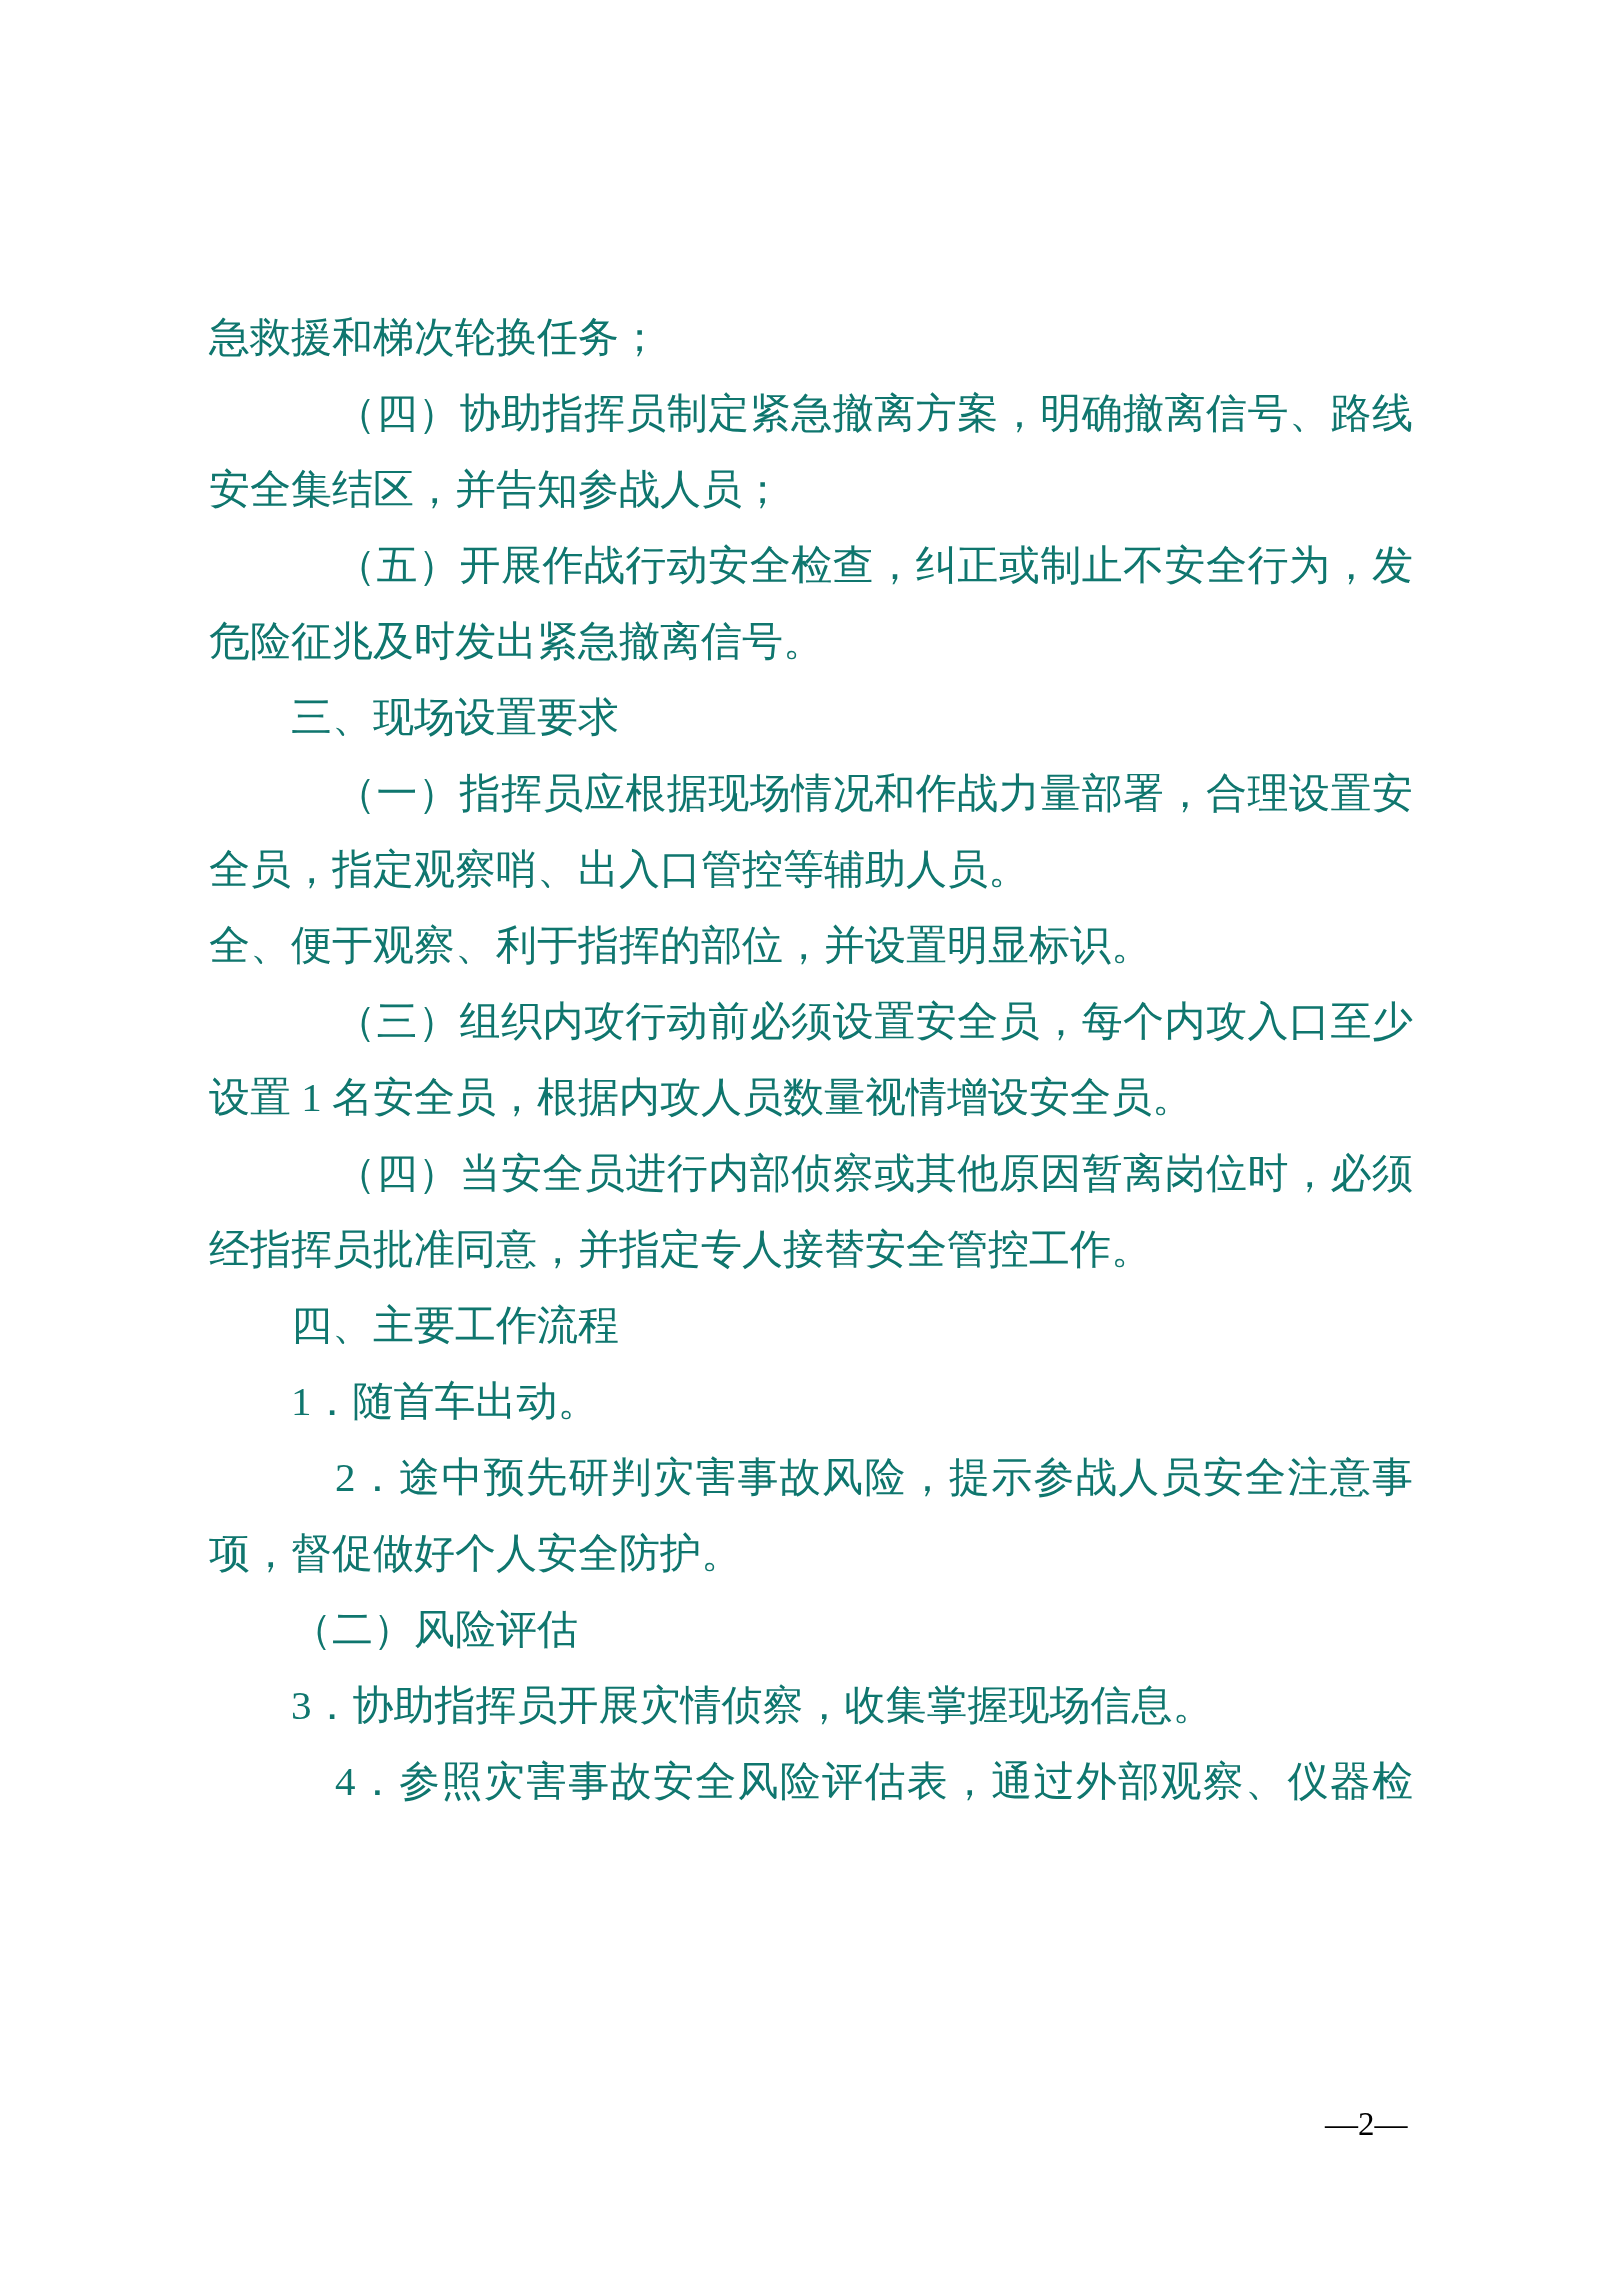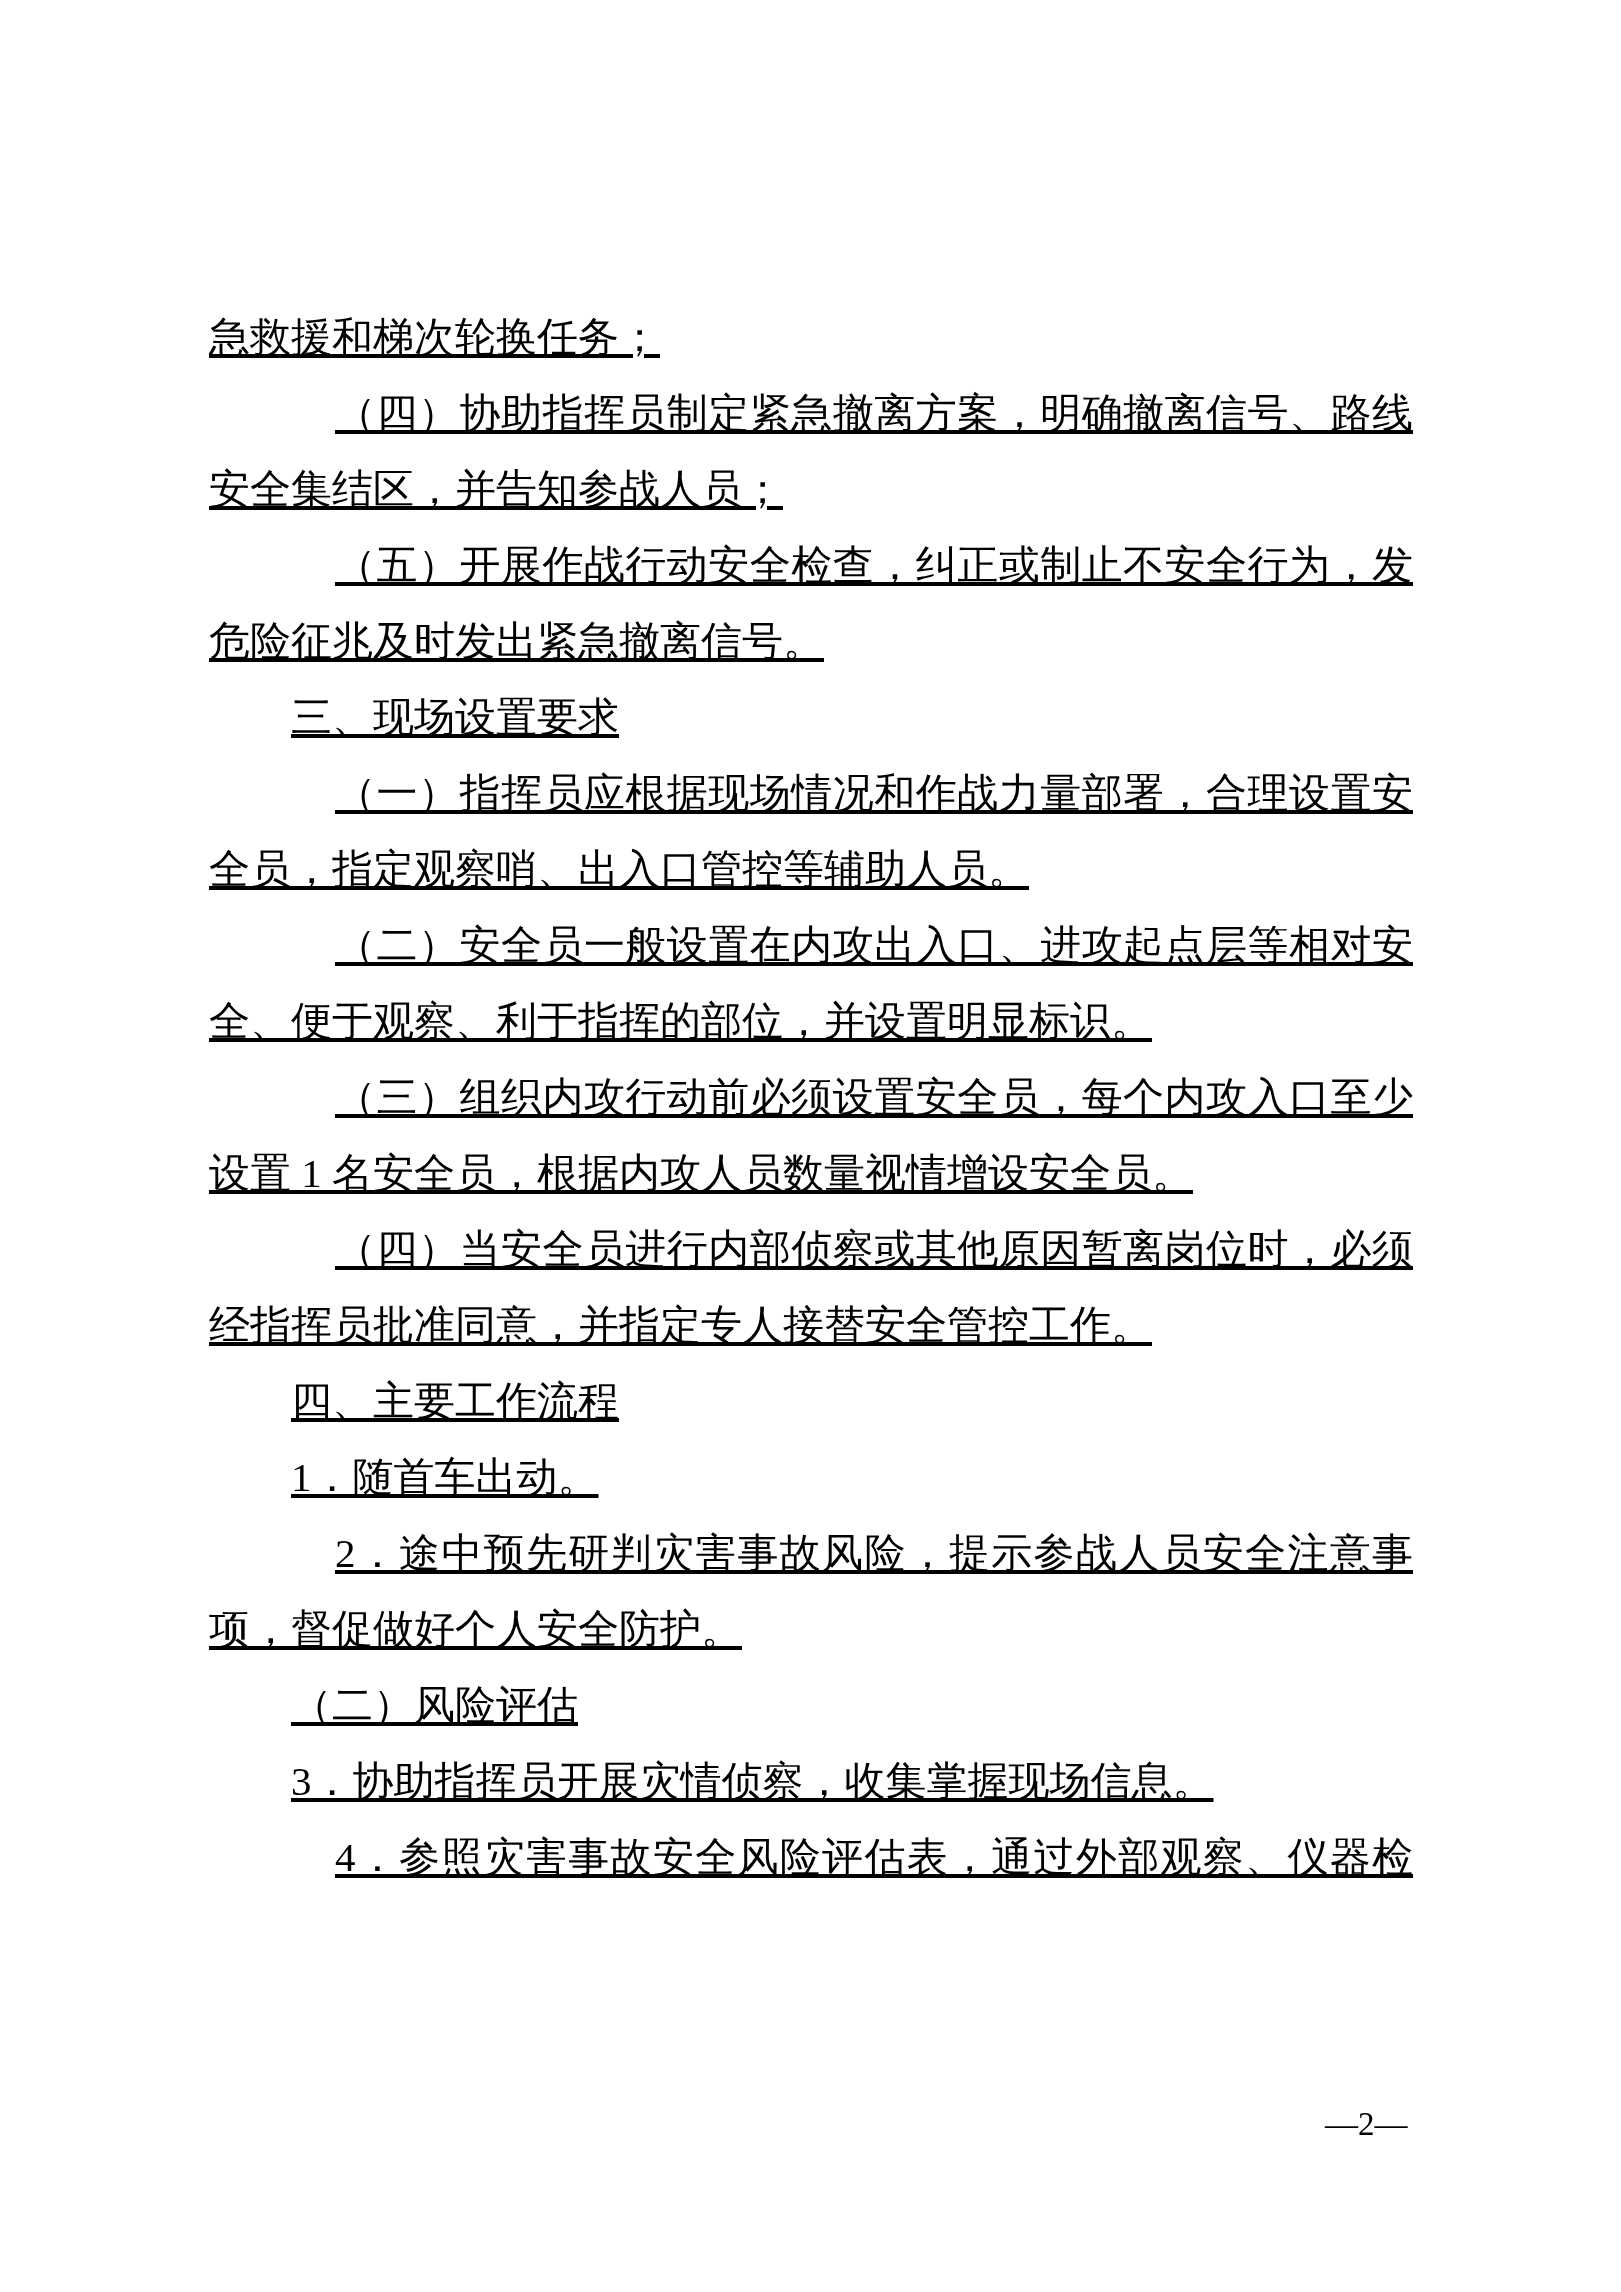--- a/index.html
+++ b/index.html
@@ -21,22 +21,21 @@
     left: 209px;
     top: 299px;
     width: 1204px;
   }
   .line {
     font-size: 41px;
     line-height: 76px;
     height: 76px;
     text-align: left;
     white-space: nowrap;
-    color: #000000;
-    text-decoration: underline;
+    color: #0f766e;
   }
   .line.indent {
     padding-left: 82px;
   }
   .line.fill {
     white-space: normal;
     text-align: justify;
     text-align-last: justify;
     word-break: break-all;
     overflow: hidden;
@@ -59,21 +58,20 @@
 <div class="page">
   <div class="textblock">
       <div class="line">急救援和梯次轮换任务；</div>
       <div class="line indent fill">（四）协助指挥员制定紧急撤离方案，明确撤离信号、路线和</div>
       <div class="line">安全集结区，并告知参战人员；</div>
       <div class="line indent fill">（五）开展作战行动安全检查，纠正或制止不安全行为，发现</div>
       <div class="line">危险征兆及时发出紧急撤离信号。</div>
       <div class="line indent">三、现场设置要求</div>
       <div class="line indent fill">（一）指挥员应根据现场情况和作战力量部署，合理设置安</div>
       <div class="line">全员，指定观察哨、出入口管控等辅助人员。</div>
-      <div class="line indent fill">（二）安全员一般设置在内攻出入口、进攻起点层等相对安</div>
       <div class="line">全、便于观察、利于指挥的部位，并设置明显标识。</div>
       <div class="line indent fill">（三）组织内攻行动前必须设置安全员，每个内攻入口至少</div>
       <div class="line">设置 1 名安全员，根据内攻人员数量视情增设安全员。</div>
       <div class="line indent fill">（四）当安全员进行内部侦察或其他原因暂离岗位时，必须</div>
       <div class="line">经指挥员批准同意，并指定专人接替安全管控工作。</div>
       <div class="line indent">四、主要工作流程</div>
       <div class="line indent">1．随首车出动。</div>
       <div class="line indent fill">2．途中预先研判灾害事故风险，提示参战人员安全注意事</div>
       <div class="line">项，督促做好个人安全防护。</div>
       <div class="line indent">（二）风险评估</div>

